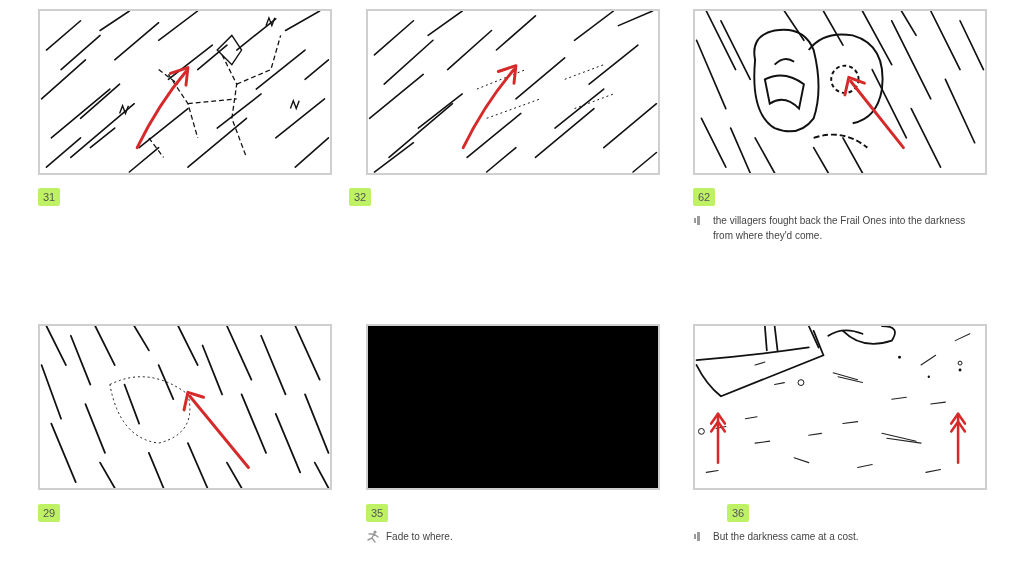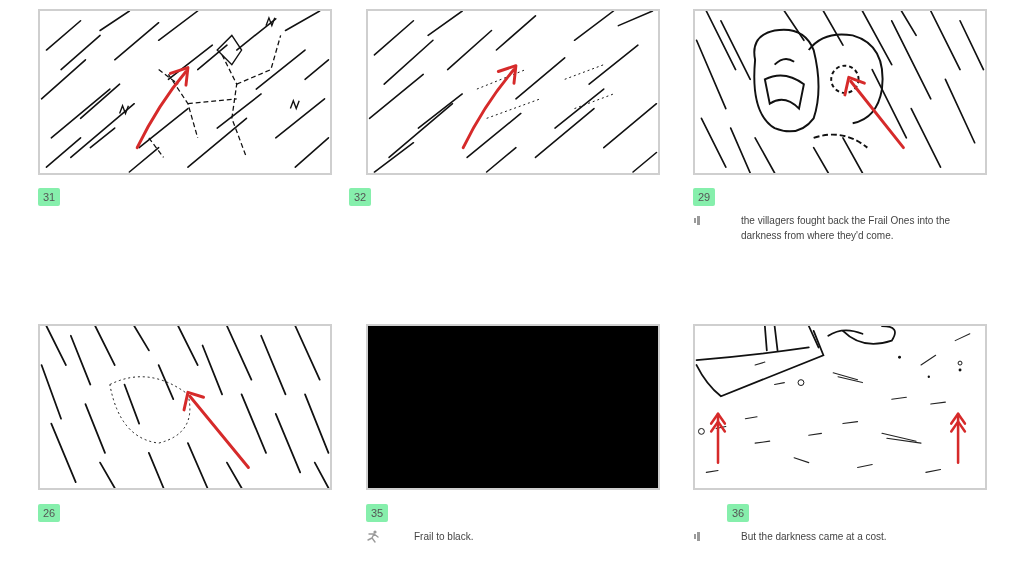--- a/index.html
+++ b/index.html
@@ -11,32 +11,31 @@
       border: 2px solid #cfcfcf;
       background: #ffffff;
       overflow: hidden;
     }
     .panel svg { position: absolute; left: 0; top: 0; width: 100%; height: 100%; }
     .panel.black { background: #000000; border-color: #cfcfcf; }
     .num {
       position: absolute;
       min-width: 22px; height: 18px;
       padding: 0 4px;
-      background: #86efac;
+      background: #bef264;
       border-radius: 2px;
       font-size: 11px; line-height: 18px;
       color: #555555;
       text-align: center;
     }
     .note {
       position: absolute;
       display: flex; align-items: flex-start;
       font-size: 10px; line-height: 15px; color: #444444;
       width: 290px;
-      gap: 28px;
     }
     .note .ic {
       width: 20px; flex: 0 0 20px; height: 15px;
       display: flex; align-items: center; justify-content: flex-start;
       color: #9a9a9a;
     }
     .note .txt { flex: 1; }
   </style>
 </head>
 <body>
@@ -150,21 +149,21 @@
       <path d="M115 40 Q130 20 160 25 Q195 35 190 80 Q185 110 160 115"></path>
       <path d="M80 55 Q90 45 100 52"></path>
         <path d="M70 70 Q90 60 110 75 L105 100 Q90 85 75 95 Z"></path>
       <circle cx="152" cy="70" r="14" stroke-dasharray="4 3"></circle>
       <path d="M120 130 Q150 120 175 140" stroke-dasharray="6 3"></path>
     </g>
     <path d="M212 140 L158 72" stroke="#d62a2a" stroke-width="3" fill="none" stroke-linecap="round"></path>
     <path d="M152 86 L156 68 L172 74" stroke="#d62a2a" stroke-width="3" fill="none" stroke-linecap="round" stroke-linejoin="round"></path>
   </svg>
 </div>
-<div class="num" style="left:693px; top:188px;">29</div>
+<div class="num" style="left:693px; top:188px;">62</div>
 <div class="note" style="left:693px; top:213px;">
   <span class="ic">
     <svg width="12" height="11" viewBox="0 0 12 11">
         <rect x="1" y="3" width="2" height="5" fill="#9a9a9a"></rect>
         <rect x="4" y="1" width="3" height="9" fill="#9a9a9a"></rect>
       </svg>
   </span>
   <span class="txt">the villagers fought back the Frail Ones into the darkness from where they'd come.</span>
 </div>
 
@@ -194,33 +193,33 @@
       <path d="M120 40 L135 75"></path>
         <path d="M85 60 L100 100"></path>
     </g>
     <g stroke="#111" stroke-width="1" stroke-dasharray="2 3" fill="none">
       <path d="M70 60 Q110 40 150 70 Q160 110 120 120 Q80 115 70 60"></path>
     </g>
     <path d="M212 145 L152 72" stroke="#d62a2a" stroke-width="3" fill="none" stroke-linecap="round"></path>
     <path d="M146 86 L150 68 L166 73" stroke="#d62a2a" stroke-width="3" fill="none" stroke-linecap="round" stroke-linejoin="round"></path>
   </svg>
 </div>
-<div class="num" style="left:38px; top:504px;">26</div>
+<div class="num" style="left:38px; top:504px;">29</div>
 
 <div class="panel black" style="left:366px; top:324px;">
 </div>
 <div class="num" style="left:366px; top:504px;">35</div>
 <div class="note" style="left:366px; top:529px;">
   <span class="ic">
     <svg width="14" height="13" viewBox="0 0 14 13">
         <circle cx="9" cy="2" r="1.6" fill="#9a9a9a"></circle>
         <path d="M3 4 L8 4 L6 8 L9 12 M6 8 L2 10 M8 4 L12 7" stroke="#9a9a9a" stroke-width="1.4" fill="none" stroke-linecap="round"></path>
       </svg>
   </span>
-  <span class="txt">Frail to black.</span>
+  <span class="txt">Fade to where.</span>
 </div>
 
 <div class="panel" style="left:693px; top:324px;">
   <svg viewBox="0 0 294 166">
     <g stroke="#111" stroke-width="1.8" fill="none" stroke-linecap="round">
       <path d="M0 35 Q60 30 115 22"></path>
         <path d="M0 40 Q10 60 25 72 L130 30 L120 5"></path>
       <path d="M70 0 L72 25"></path>
         <path d="M80 0 L83 25"></path>
         <path d="M115 0 L125 22"></path>

